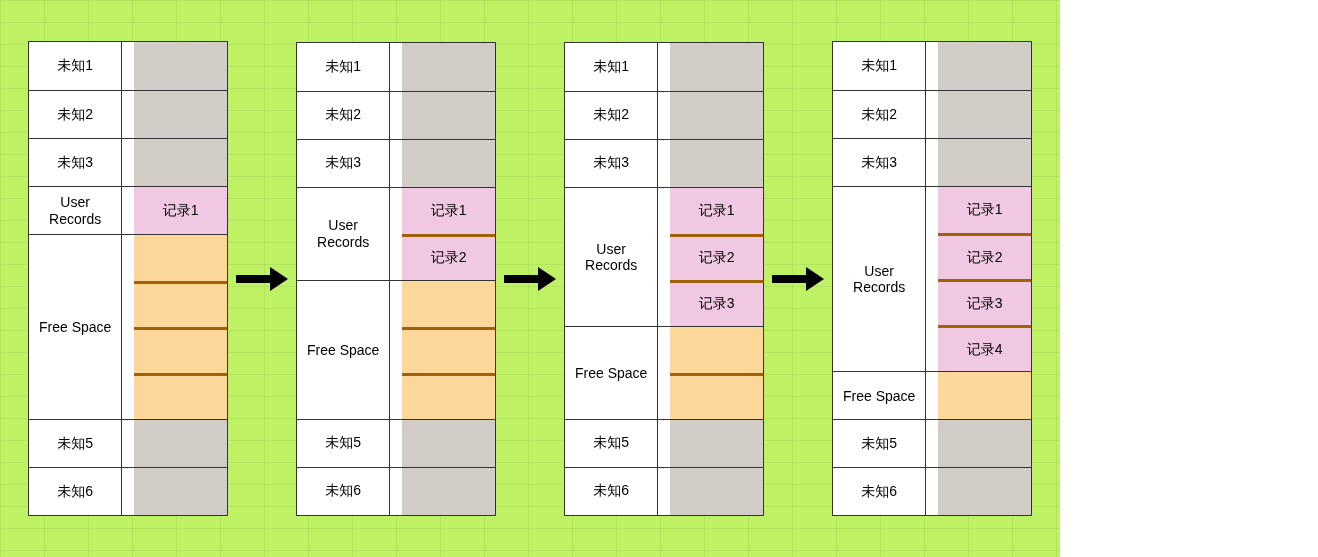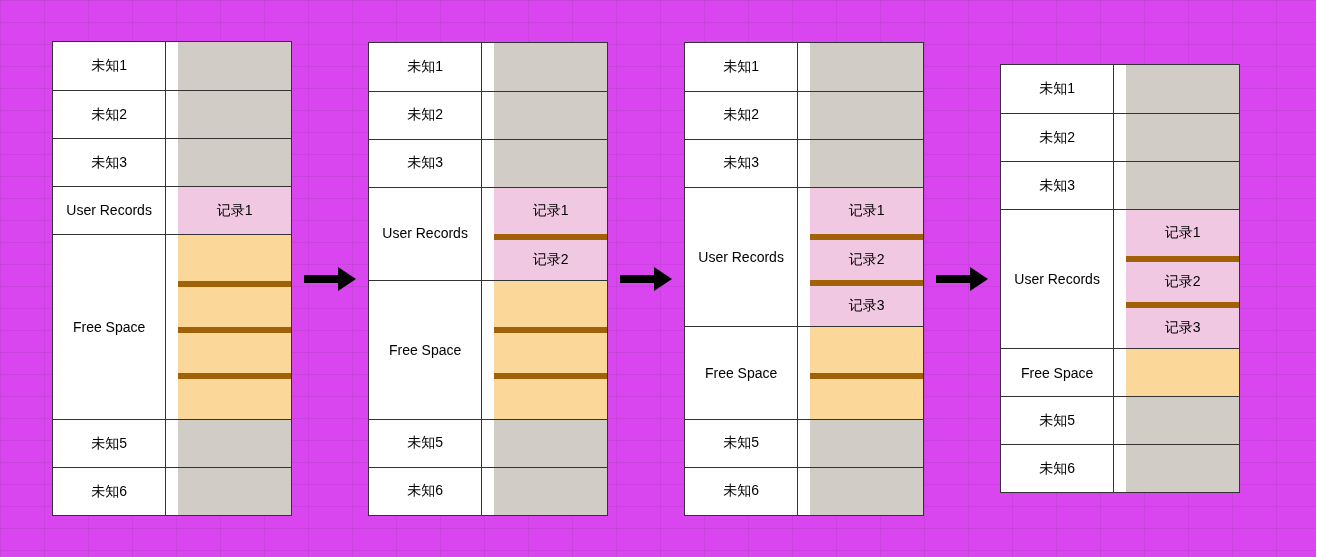--- a/index.html
+++ b/index.html
@@ -4,25 +4,24 @@
 <style>
   html, body {
     margin: 0;
     padding: 0;
     font-family: "Microsoft YaHei", "PingFang SC", Arial, sans-serif;
     font-size: 14px;
     color: #000;
   }
   .canvas {
     position: relative;
-    width: 1316px;
+    width: 1060px;
     height: 557px;
     box-sizing: border-box;
-    background-color: #d946ef;
-    padding-left: 24px;
+    background-color: #bef264;
   }
   
   .gridbg {
     position: absolute;
     inset: 0;
     background-image:
       linear-gradient(to right, rgba(0,0,0,0.06) 1px, transparent 1px),
       linear-gradient(to bottom, rgba(0,0,0,0.06) 1px, transparent 1px);
     background-size: 44px 22px;
     pointer-events: none;
@@ -71,21 +70,21 @@
     flex-direction: column;
     box-sizing: border-box;
     margin-left: 12px;
   }
   .cell {
     flex: 1 1 0;
     display: flex;
     align-items: center;
     justify-content: center;
     box-sizing: border-box;
-    border-top: 6px solid #a16207;
+    border-top: 3px solid #a16207;
     min-height: 46px;
   }
   .cell:first-child { border-top: none; }
   .c-grey   { background: #d2ccc6; }
   .c-pink   { background: #f0c8e2; }
   .c-orange { background: #fcd79a; }
   .arrow-wrap {
     width: 60px;
     display: flex;
     align-items: center;
@@ -290,20 +289,21 @@
           <div class="right">
             <div class="cell c-grey"></div>
           </div>
         </div>
       <div class="row">
         <div class="left">User Records</div>
         <div class="right">
           <div class="cell c-pink">记录1</div>
           <div class="cell c-pink">记录2</div>
           <div class="cell c-pink">记录3</div>
+          <div class="cell c-pink">记录4</div>
         </div>
       </div>
       <div class="row">
         <div class="left">Free Space</div>
         <div class="right">
           <div class="cell c-orange"></div>
         </div>
       </div>
       <div class="row">
           <div class="left">未知5</div>

